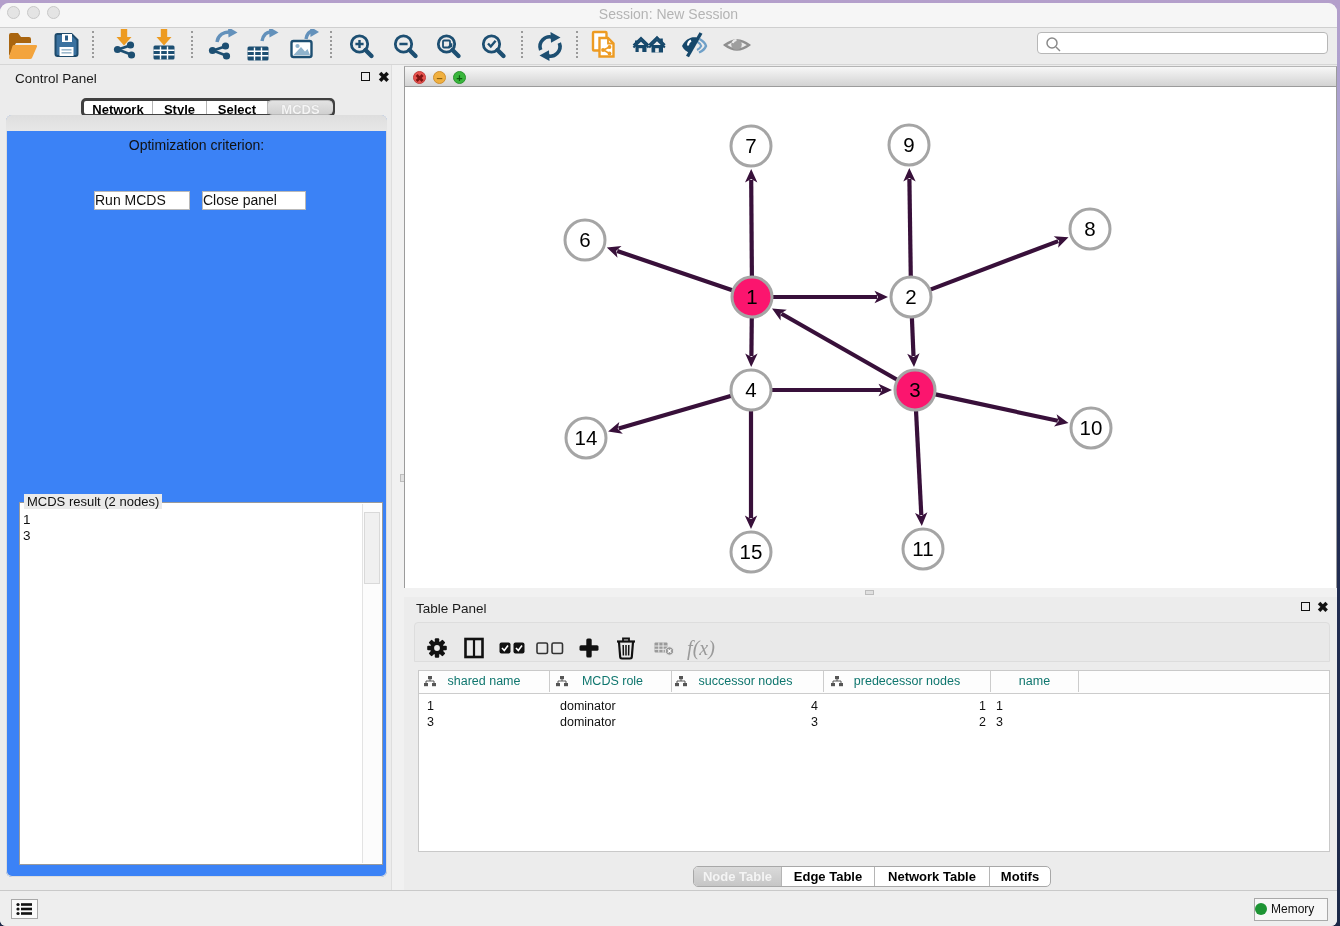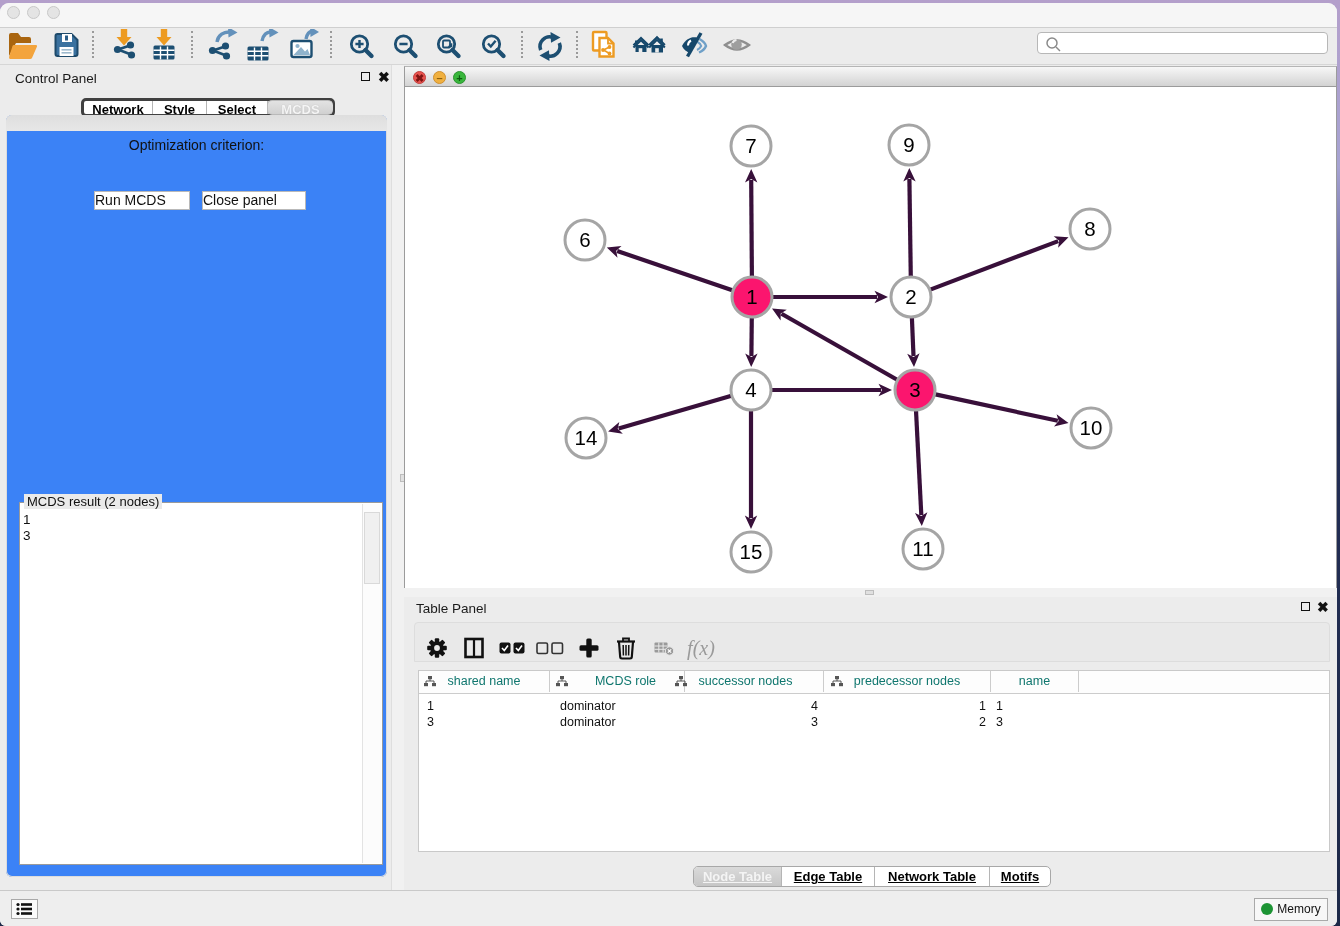--- a/index.html
+++ b/index.html
@@ -89,32 +89,32 @@
 .th { position:absolute; top:0; height:21px; border-right:1px solid #cccccc;
   font-size:12.5px; color:#0f766e; text-align:center; line-height:21px; }
 #thead { position:absolute; left:0; top:0; width:100%; height:23px; background:#fdfdfd;
   border-bottom:1px solid #cccccc; }
 .td { position:absolute; font-size:12.5px; color:#111; height:16px; line-height:16px; }
 .hicon { position:absolute; top:5px; }
 
 #btabs { position:absolute; left:289px; top:269px; height:21px; display:flex;
   border:1px solid #a8a8a8; border-radius:5px; background:#fff; }
 #btabs .seg { font-size:13px; font-weight:600; color:#000; text-align:center; line-height:19px;
-  border-right:1px solid #b5b5b5;text-decoration:underline; }
+  border-right:1px solid #b5b5b5; }
 #btabs .seg:last-child { border-right:none; }
 #btabs .sel { background:linear-gradient(#dadada,#c6c6c6); color:#f4f4f4;
   border-radius:4px 0 0 4px; }
 
 #statusbar { position:absolute; left:0; top:887px; width:1337px; height:36px;
   background:#eeeeee; border-top:1px solid #c9c9c9; }
 #listbtn { position:absolute; left:11px; top:8px; width:27px; height:20px;
   background:#fafafa; border:1px solid #a9a9a9; }
 #membtn { position:absolute; left:1254px; top:7px; width:74px; height:23px;
   background:#f7f7f7; border:1px solid #a9a9a9; font-size:12px; color:#111;
-  text-align:center; line-height:21px; }
+  line-height:21px; }
 #membtn .dot { display:inline-block; width:12px; height:12px; border-radius:50%;
   background:#1d9434; vertical-align:-2px; margin-right:4px; }
 </style>
 </head>
 <body>
 <svg width="0" height="0" style="position:absolute;">
   <defs>
     <g id="hic">
       <rect x="4" y="0" width="4" height="3.2" fill="#555"></rect>
       <rect x="0" y="7" width="4" height="3.2" fill="#555"></rect>
@@ -123,20 +123,21 @@
     </g>
   </defs>
 </svg>
 <div id="desktop"></div>
 <div id="win">
 
   <div id="titlebar">
     <div class="tl" style="left:7px;"></div>
     <div class="tl" style="left:27px;"></div>
     <div class="tl" style="left:47px;"></div>
+    <div id="wtitle">Session: New Session</div>
   </div>
 
   <div id="toolbar">
     <svg id="tbicons" width="780" height="38" style="position:absolute;left:0;top:1px;">
 <g transform="translate(23,16)">
           <path d="M-14,11 L-14,-10 Q-14,-12 -12,-12 L-5,-12 L-2,-8 L6,-8 Q8,-8 8,-6 L8,-2 L-7,-2 Z" fill="#a9650f"></path>
           <path d="M-9,0 L13,0 Q14.5,0 14,1.5 L9.2,12.5 Q8.6,14 7,14 L-12.6,14 Q-14.4,14 -13.9,12 L-10.5,1 Q-10.2,0 -9,0 Z" fill="#f3a43d"></path>
         </g>
 <g transform="translate(66.5,16)">
           <path d="M-11,-9 Q-11,-11 -9,-11 L5,-11 L11,-5 L11,9 Q11,11 9,11 L-9,11 Q-11,11 -11,9 Z" fill="#3a719f" stroke="#1e4a6b" stroke-width="2"></path>
@@ -435,21 +436,21 @@
             <line x1="-0.9" y1="-5.5" x2="-0.9" y2="4.5" stroke="#e9e9e9" stroke-width="1"></line>
             <circle cx="5.5" cy="3" r="4.2" fill="#9a9a9a" stroke="#e9e9e9" stroke-width="1"></circle>
             <path d="M3.8,1.3 L7.2,4.7 M7.2,1.3 L3.8,4.7" stroke="#fff" stroke-width="1.2"></path>
           </g>
 <text x="286" y="32" font-family="Liberation Serif, serif" font-style="italic" font-size="20" fill="#9a9a9a" text-anchor="middle">f(x)</text>
 </svg>
     </div>
     <div id="tp-table">
       <div id="thead">
         <div class="th" style="left:0; width:131px;">shared name</div>
-        <div class="th" style="left:148px; width:118px;">MCDS role</div>
+        <div class="th" style="left:135px; width:118px;">MCDS role</div>
         <div class="th" style="left:249px; width:156px;">successor nodes</div>
         <div class="th" style="left:405px; width:167px;">predecessor nodes</div>
         <div class="th" style="left:572px; width:88px;">name</div>
         <svg class="hicon" style="left:5px;" width="12" height="11">
             <use href="#hic"></use>
           </svg>
         <svg class="hicon" style="left:137px;" width="12" height="11">
             <use href="#hic"></use>
           </svg>
         <svg class="hicon" style="left:256px;" width="12" height="11">

